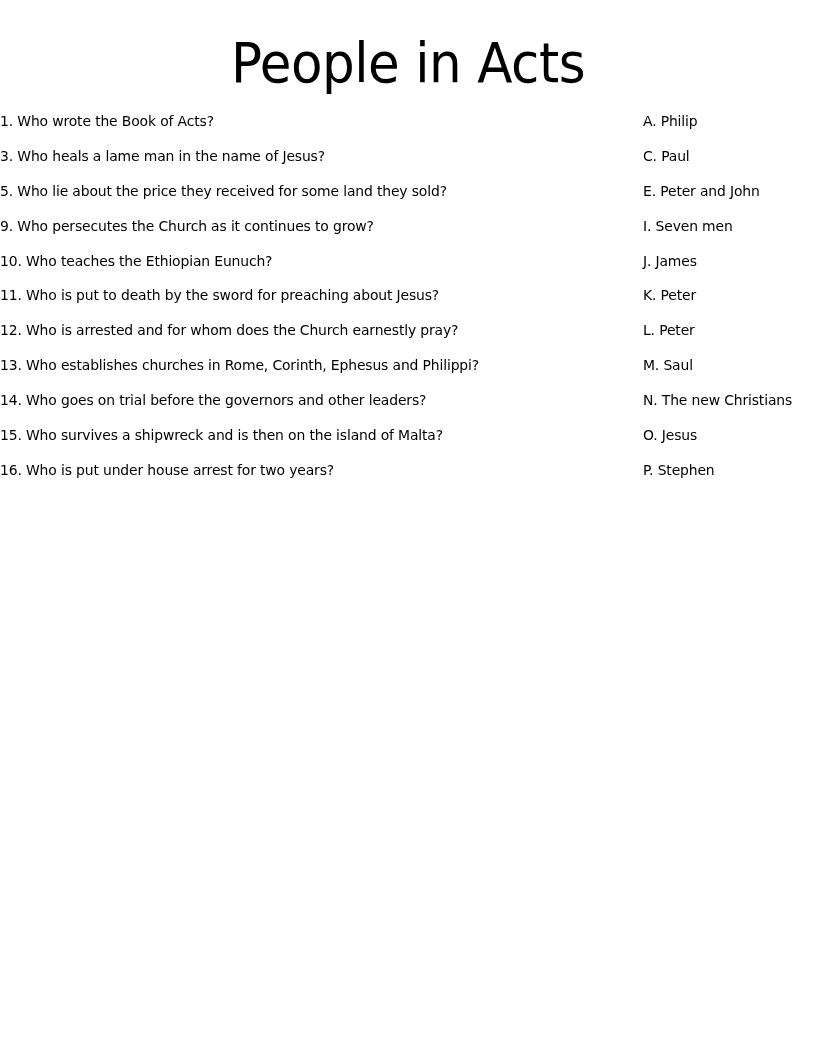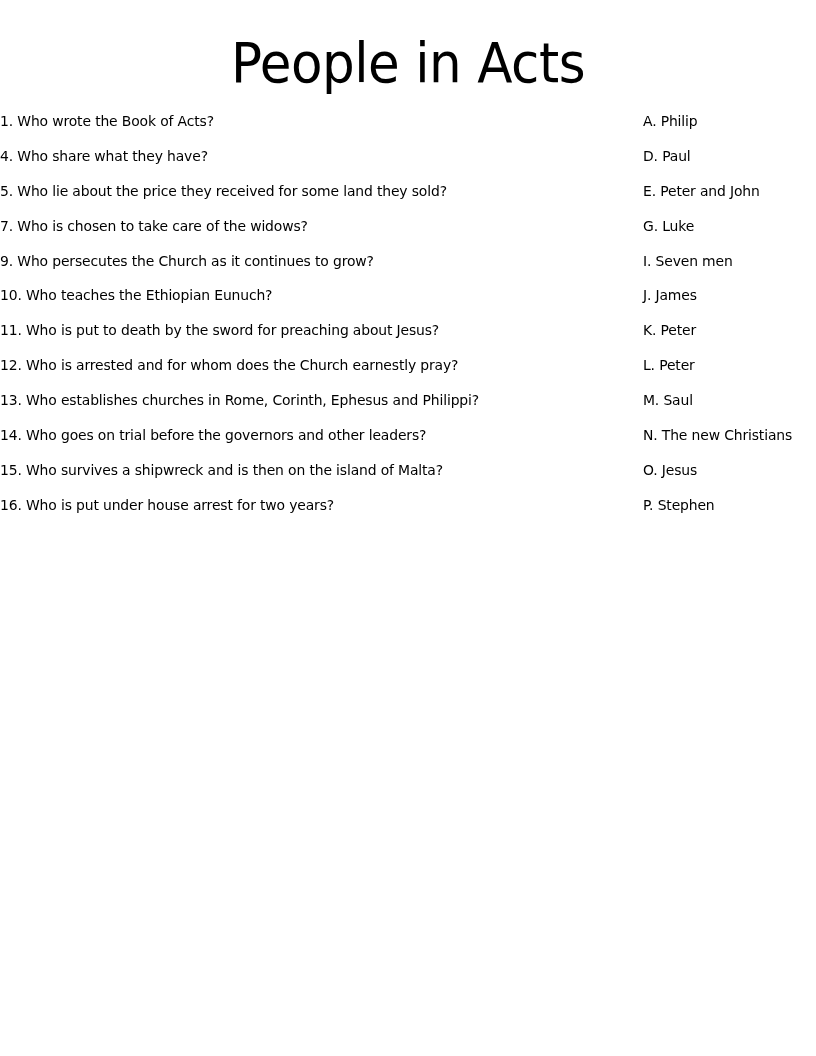--- a/index.html
+++ b/index.html
@@ -64,30 +64,26 @@
 <body>
 
 <h1 class="title">People in Acts</h1>
 
 <div class="rows">
   <div class="row">
     <span class="question">1. Who wrote the Book of Acts?</span>
     <span class="answer">A. Philip</span>
   </div>
   <div class="row">
-    <span class="question">4. Who share what they have?</span>
-    <span class="answer">D. Paul</span>
+    <span class="question">3. Who heals a lame man in the name of Jesus?</span>
+    <span class="answer">C. Paul</span>
   </div>
   <div class="row">
     <span class="question">5. Who lie about the price they received for some land they sold?</span>
     <span class="answer">E. Peter and John</span>
-  </div>
-  <div class="row">
-    <span class="question">7. Who is chosen to take care of the widows?</span>
-    <span class="answer">G. Luke</span>
   </div>
   <div class="row">
     <span class="question">9. Who persecutes the Church as it continues to grow?</span>
     <span class="answer">I. Seven men</span>
   </div>
   <div class="row">
     <span class="question">10. Who teaches the Ethiopian Eunuch?</span>
     <span class="answer">J. James</span>
   </div>
   <div class="row">

